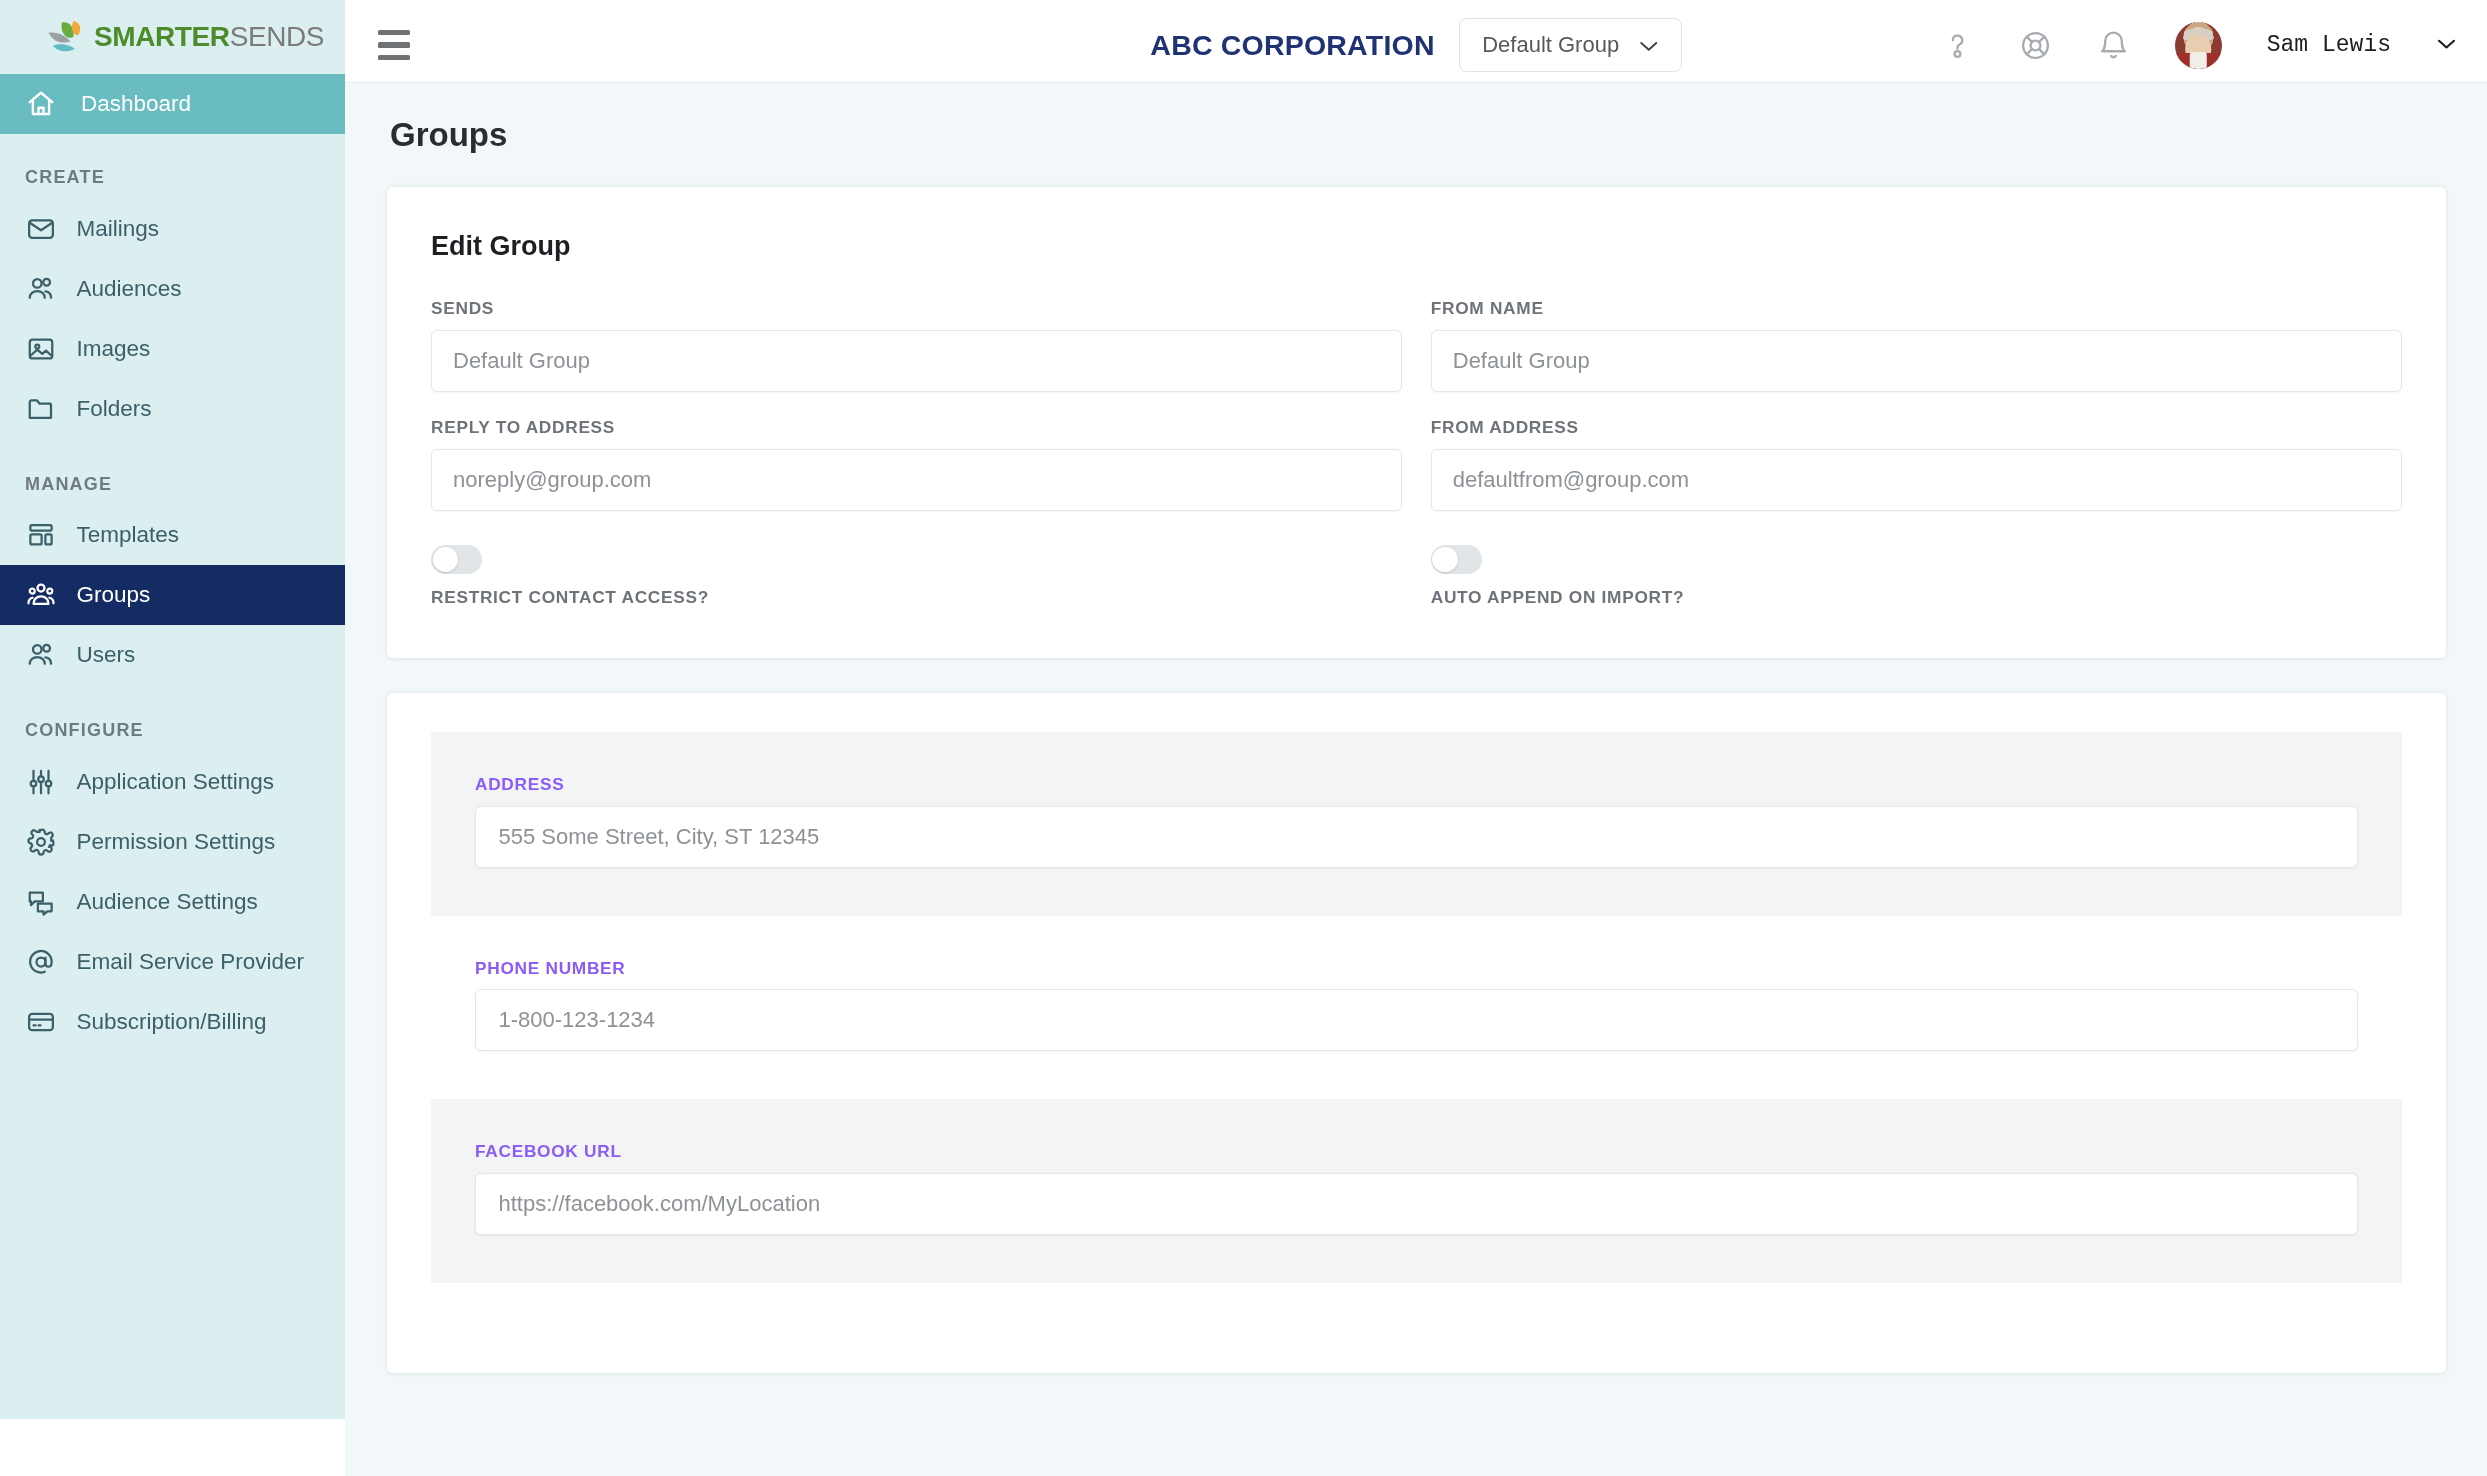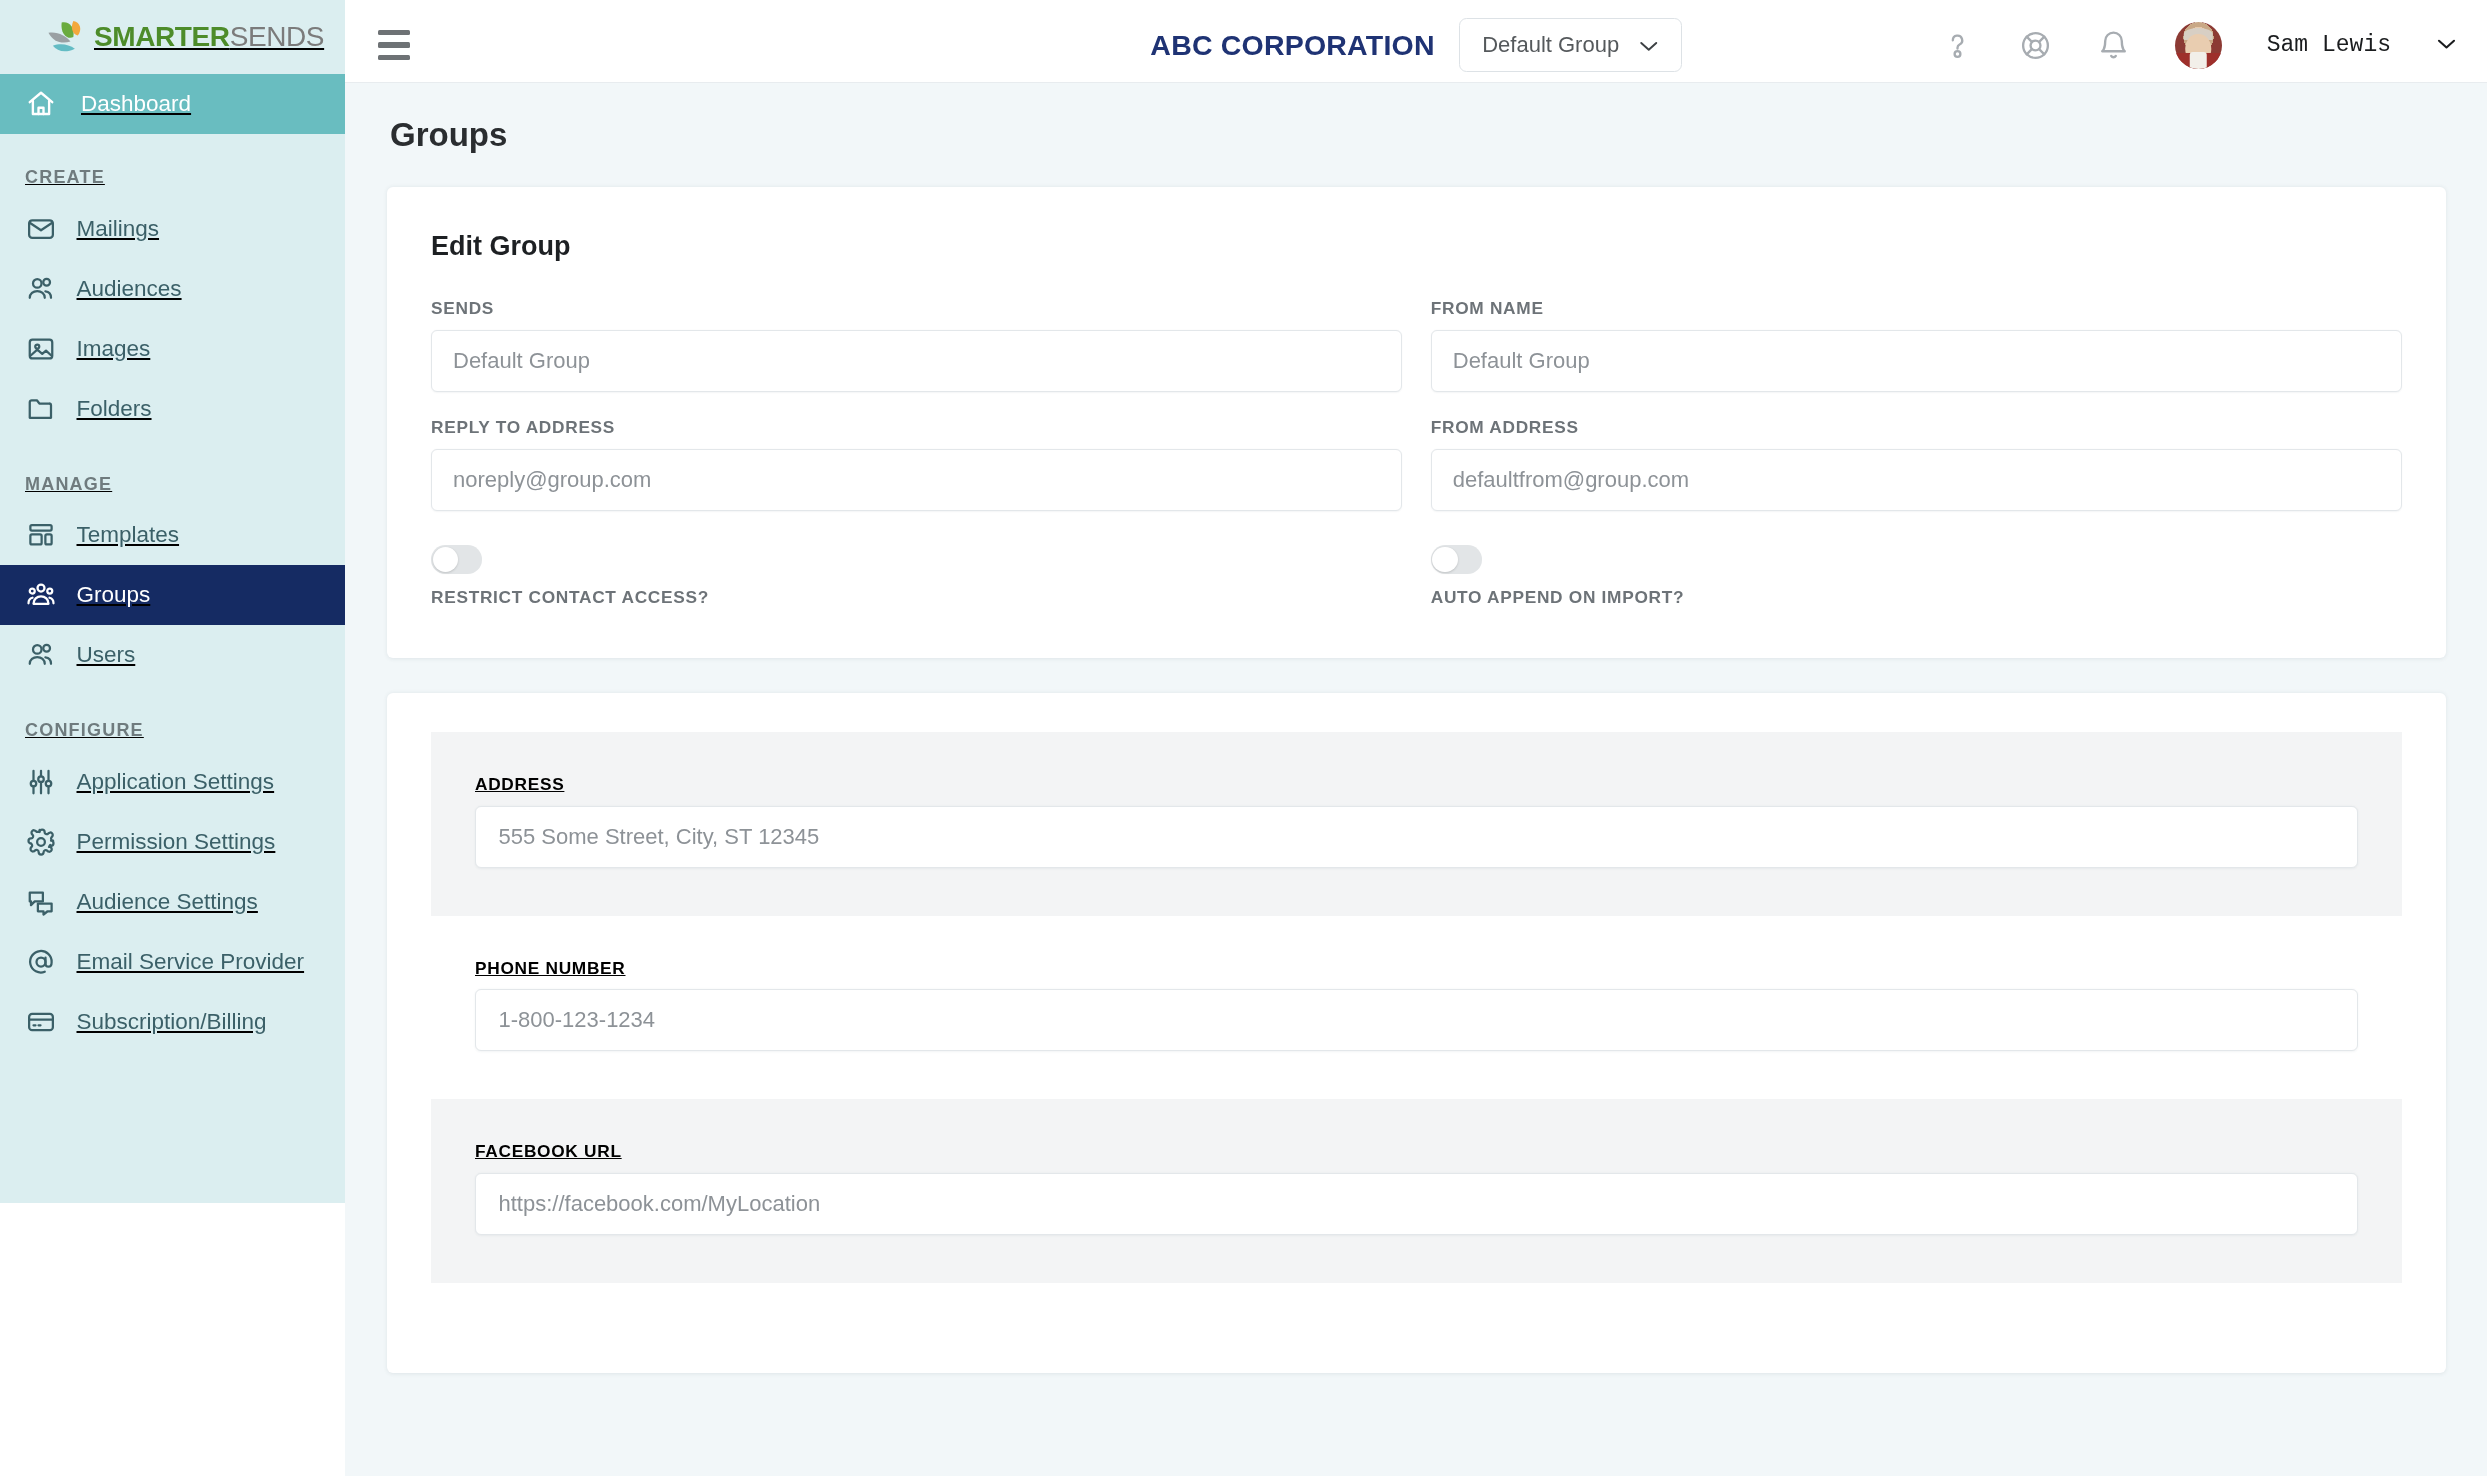--- a/index.html
+++ b/index.html
@@ -16,24 +16,23 @@
     display: flex;
     width: 2487px;
     height: 1477px;
   }
 
   
   #sidebar {
     width: 345px;
     flex: 0 0 345px;
     background: #dbeef0;
-    height: 1203px;
+    height: 1419px;
     position: relative;
     overflow: hidden;
-    text-decoration: underline;
   }
 
   .logo-wrap {
     height: 74px;
     display: flex;
     align-items: center;
     padding-left: 47px;
   }
   .logo {
     display: flex;
@@ -274,24 +273,23 @@
     letter-spacing: 0.04px;
   }
 
   .ca-block { padding: 42px 44px 48px 44px; }
   .ca-block.shaded { background: #f3f4f5; }
   .ca-wrap { padding: 0 44px; }
   .ca-label {
     font-size: 17.3px;
     font-weight: 700;
     letter-spacing: 0.7px;
-    color: #000000;
+    color: #8b5cf6;
     margin-bottom: 10.5px;
     display: block;
-    text-decoration: underline;
   }
   .ca-input {
     width: 100%;
     height: 62px;
     border: 0.8px solid #e3e7ea;
     border-radius: 6px;
     background: #fff;
     padding: 0 22.5px;
     font-size: 22px;
     color: #6f757a;

